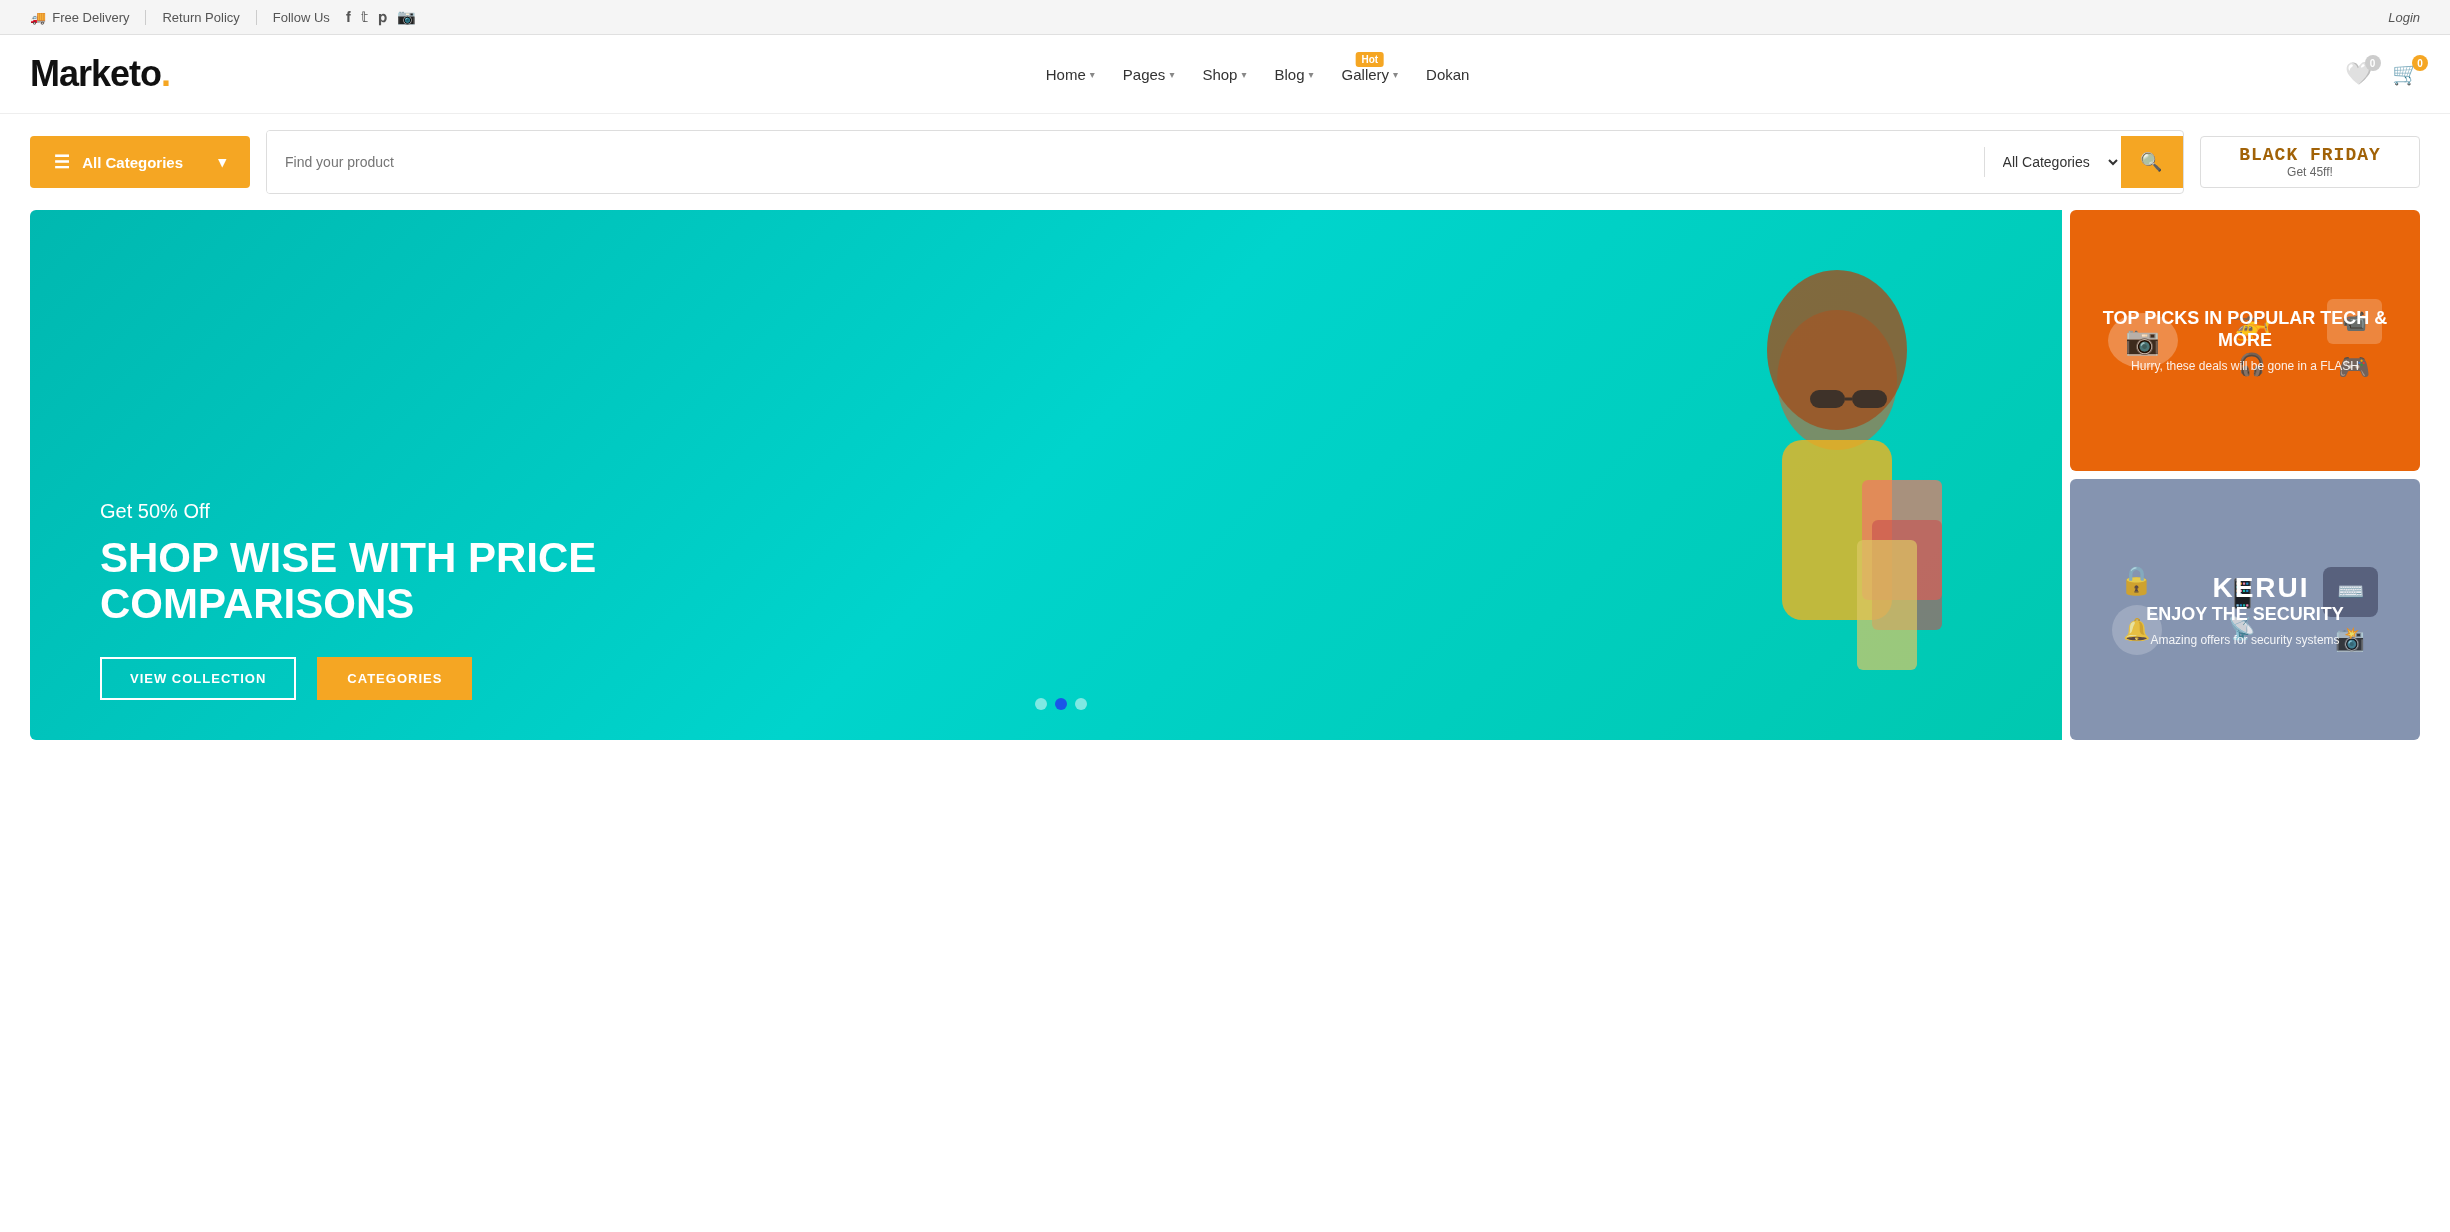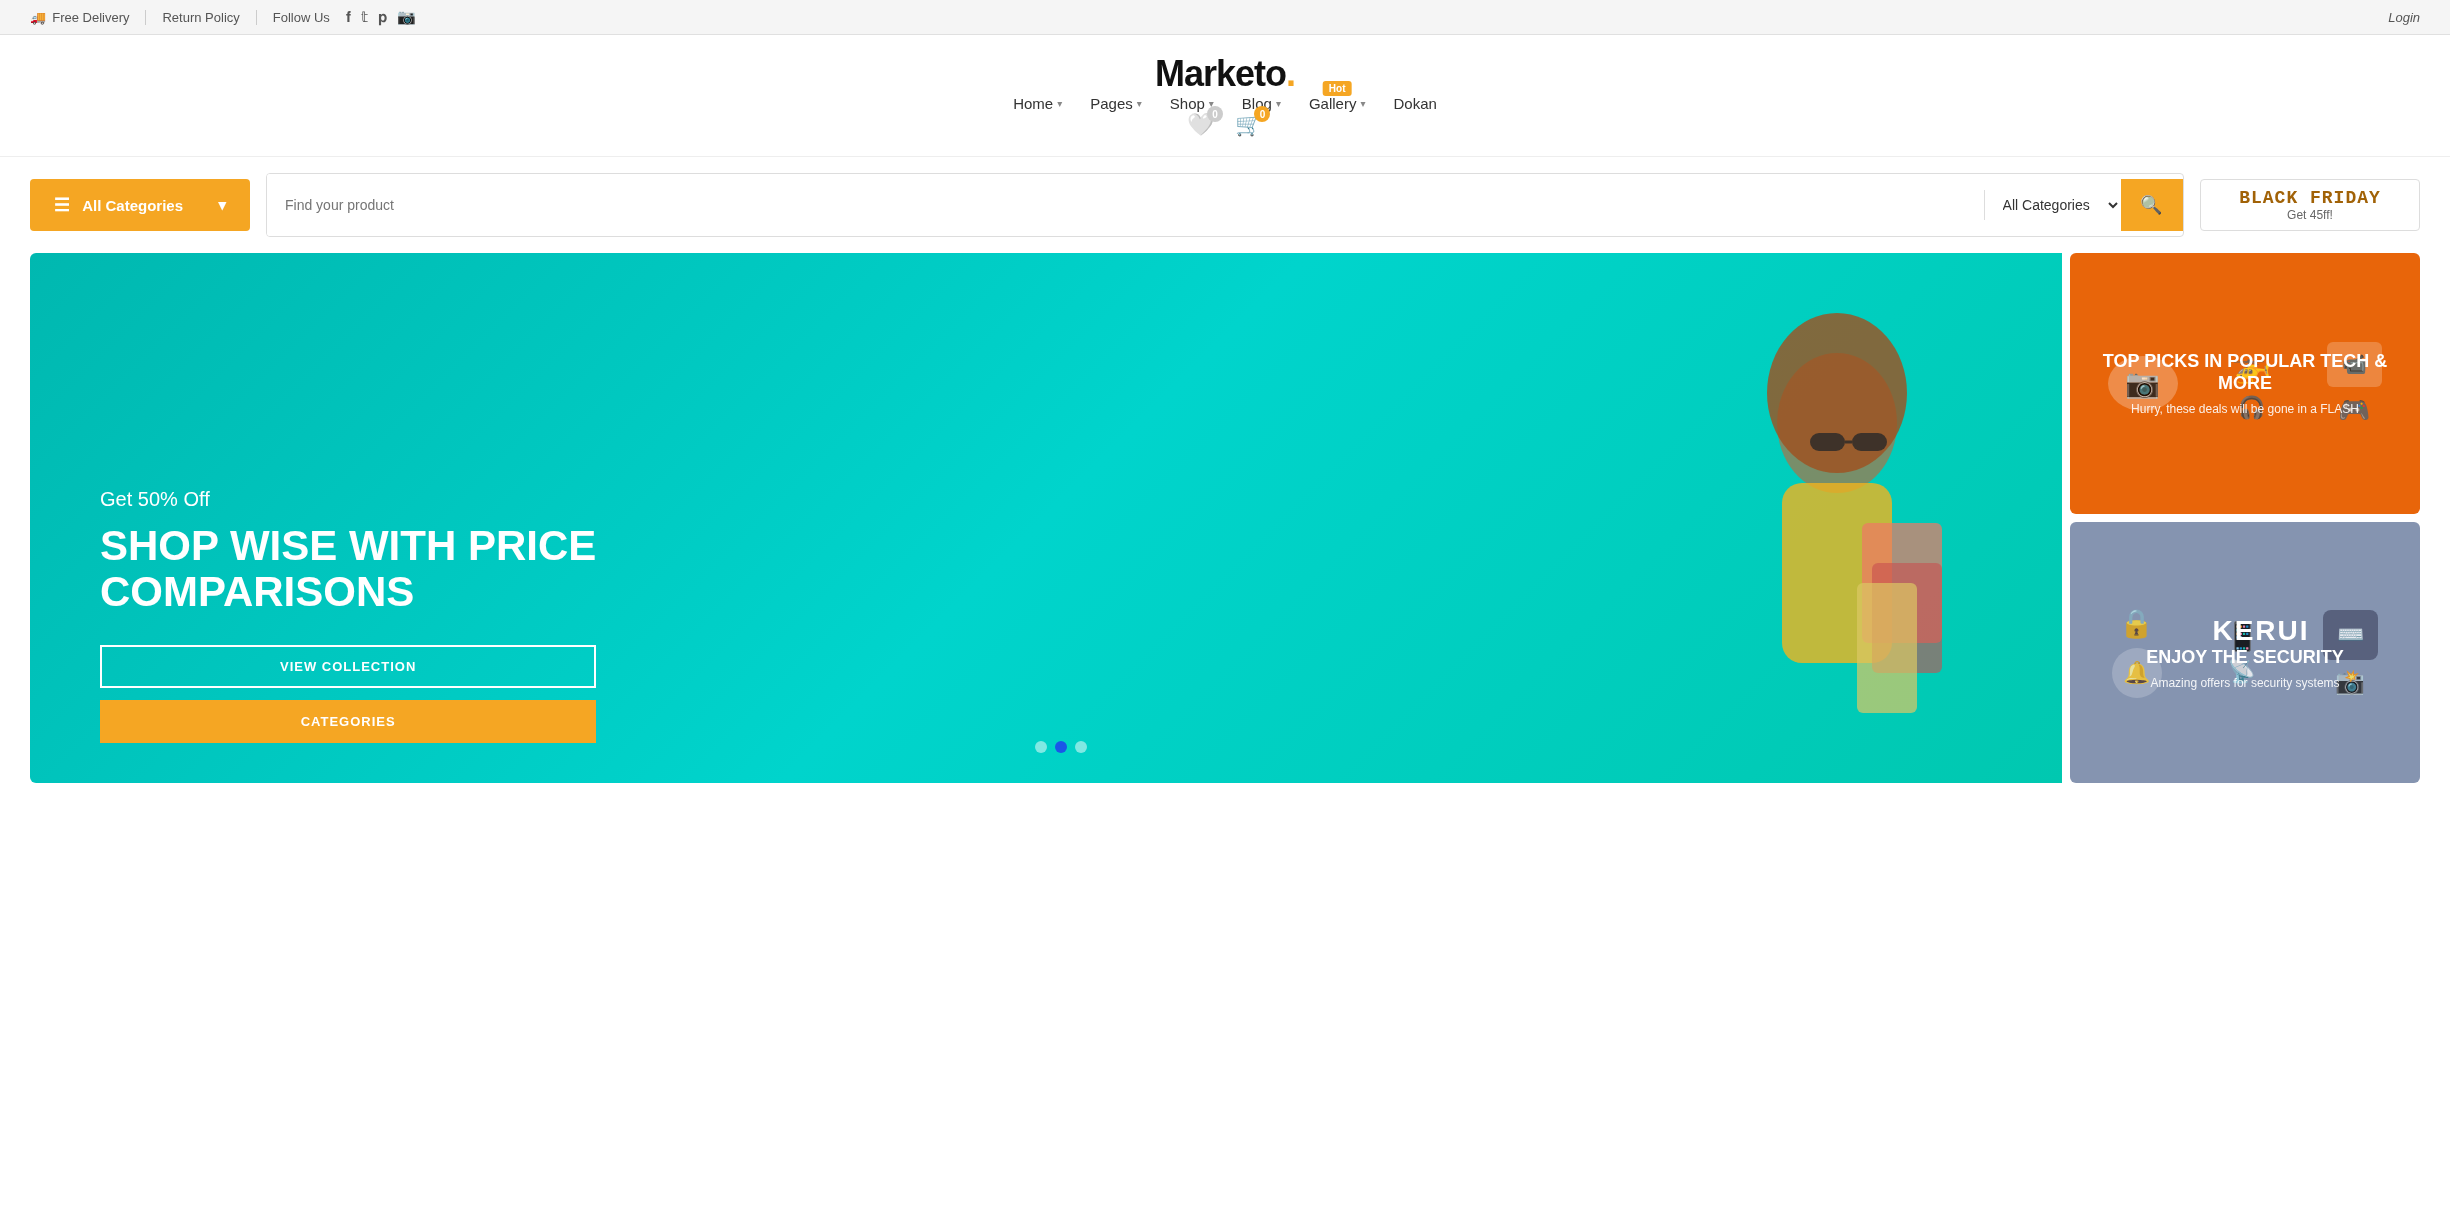--- a/index.html
+++ b/index.html
@@ -45,21 +45,20 @@
     .top-bar-right { color: #555; font-size: 13px; cursor: pointer; font-style: italic; }
 
     
     .header {
       background: #fff;
       padding: 18px 30px;
       display: flex;
       align-items: center;
       justify-content: space-between;
       border-bottom: 1px solid #eee;
-      flex-direction: column;
     }
     .logo {
       font-size: 36px;
       font-weight: 900;
       color: #111;
       letter-spacing: -1px;
     }
     .logo span { color: #f5a623; }
     .logo-dot { color: #2196F3; }
     .nav {
@@ -240,22 +239,21 @@
     }
     .hero-title {
       font-size: 42px;
       font-weight: 900;
       line-height: 1.1;
       margin-bottom: 30px;
       text-transform: uppercase;
     }
     .hero-buttons {
       display: flex;
-      gap: 12px;
-      flex-direction: column;
+      gap: 21px;
     }
     .hero-btn-outline {
       border: 2px solid #fff;
       background: transparent;
       color: #fff;
       padding: 12px 28px;
       font-size: 13px;
       font-weight: bold;
       cursor: pointer;
       letter-spacing: 1px;

